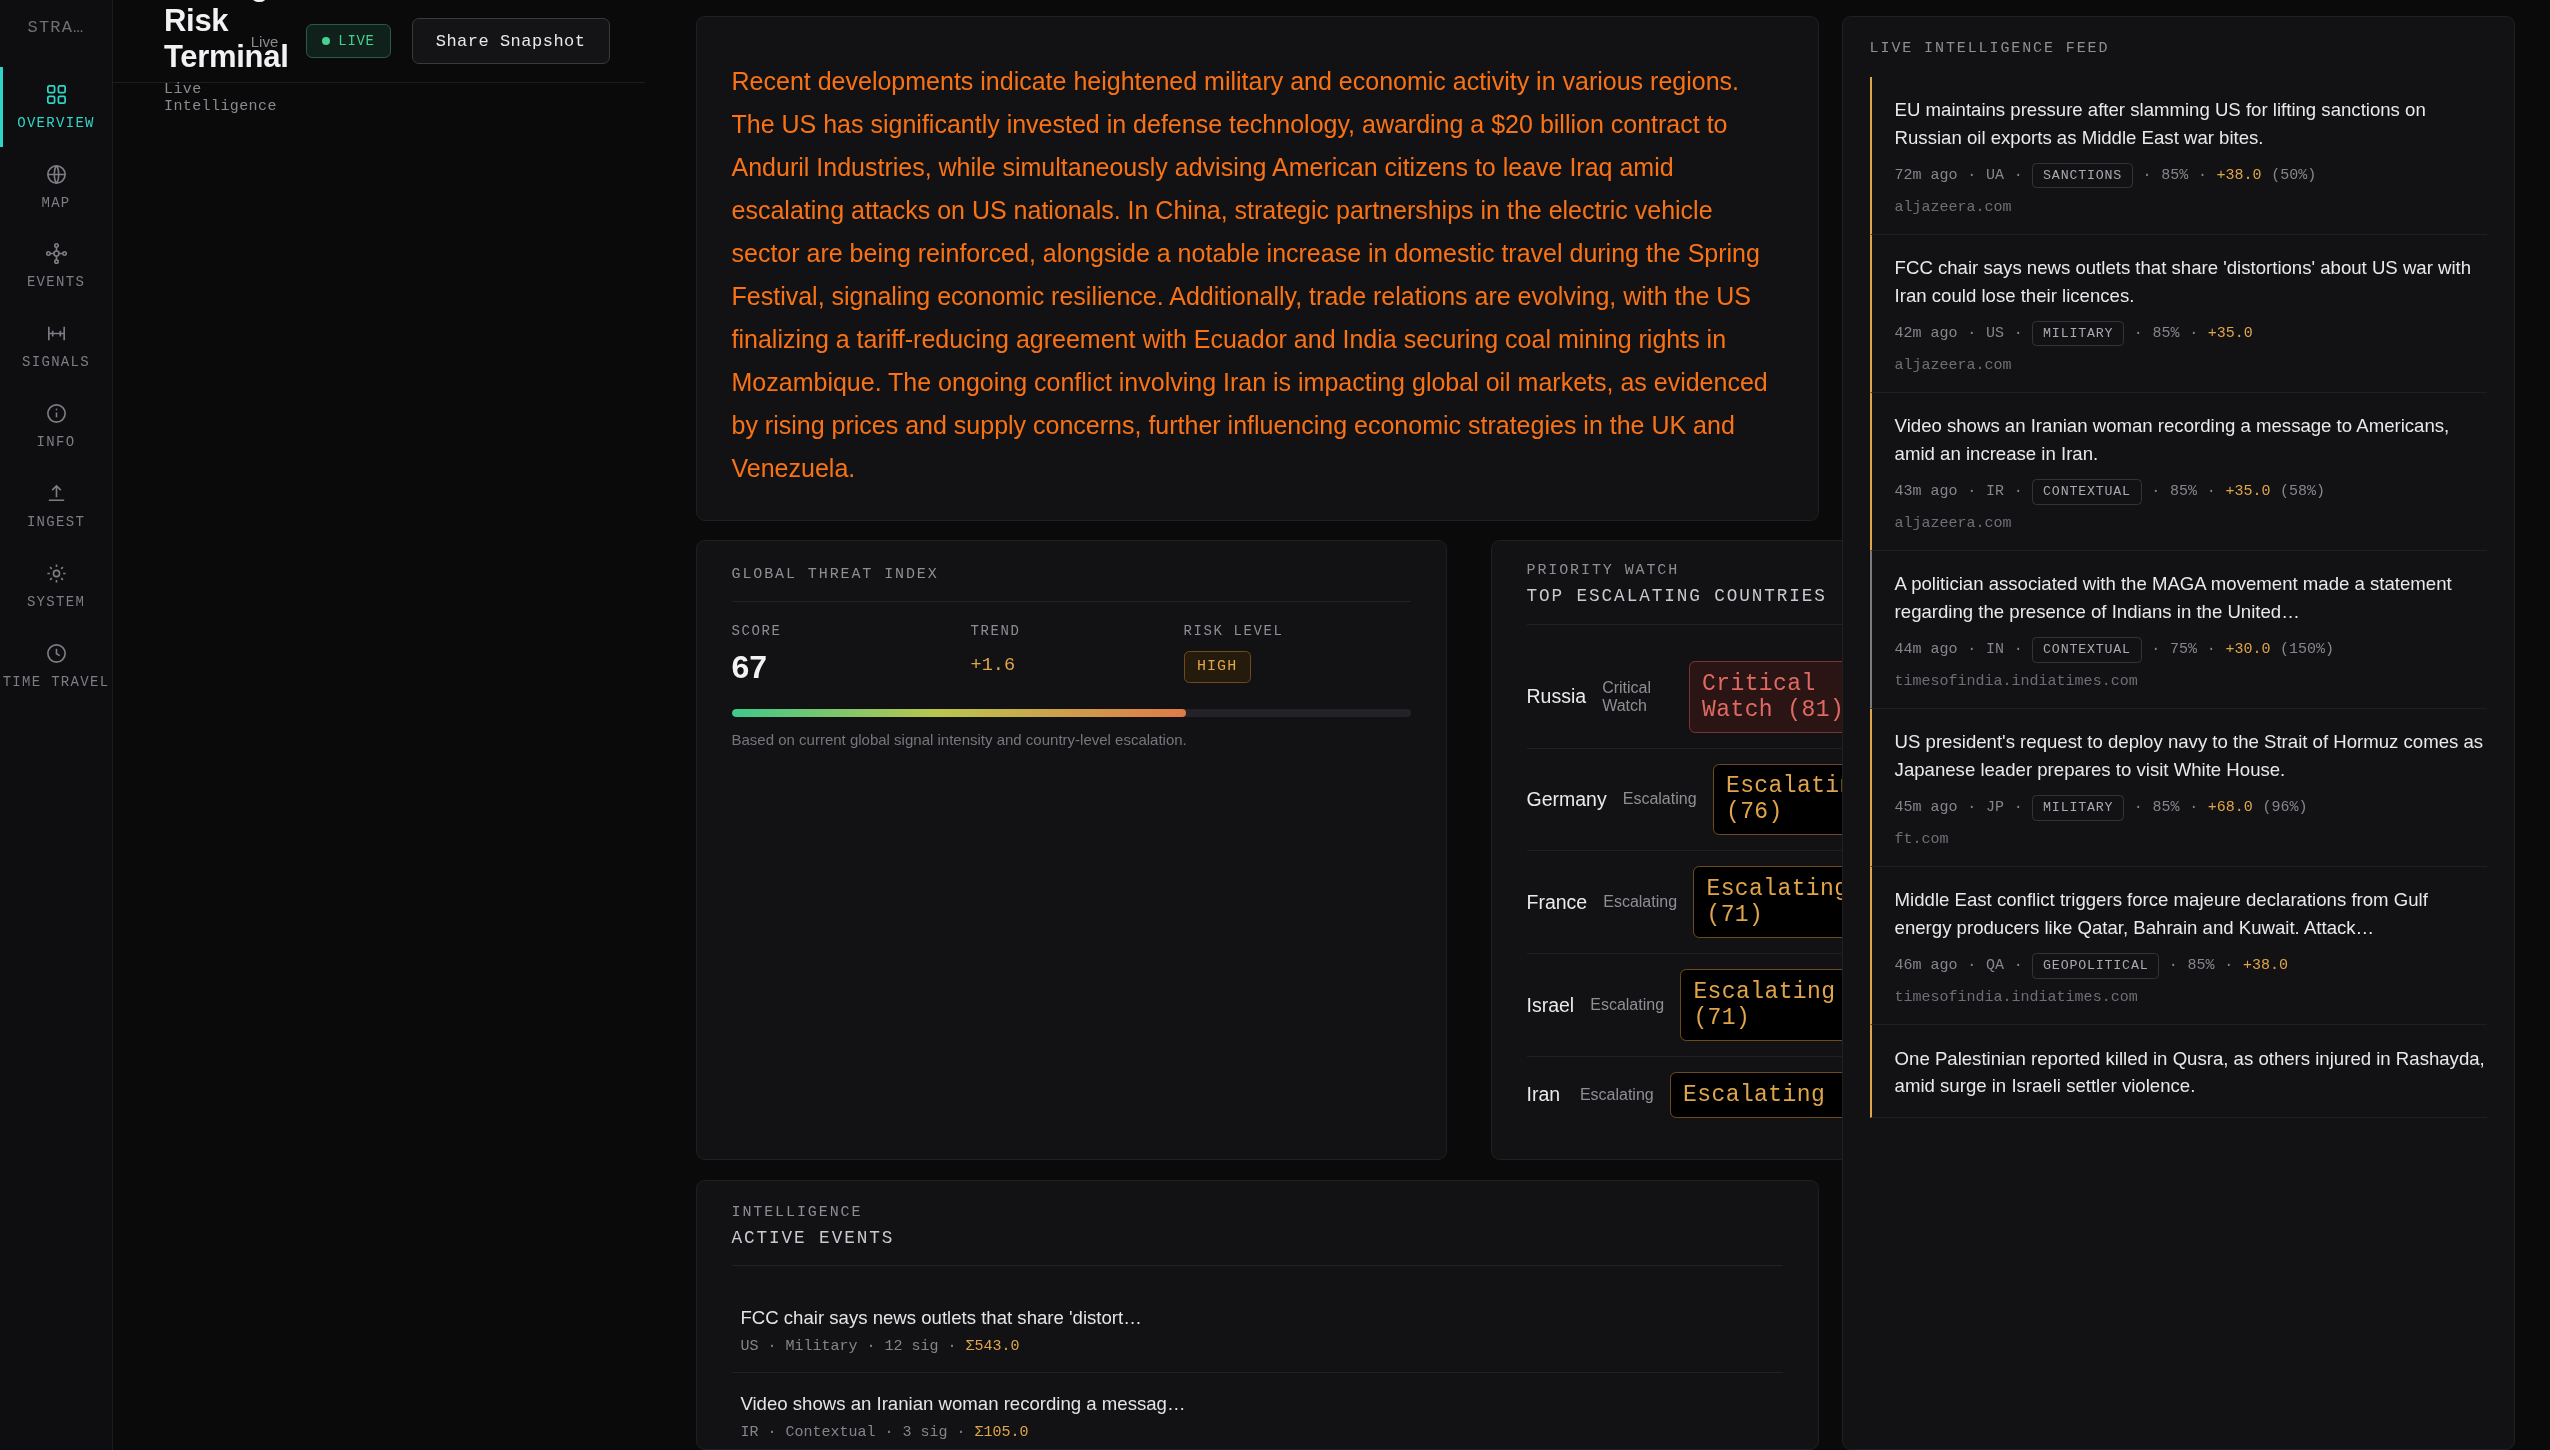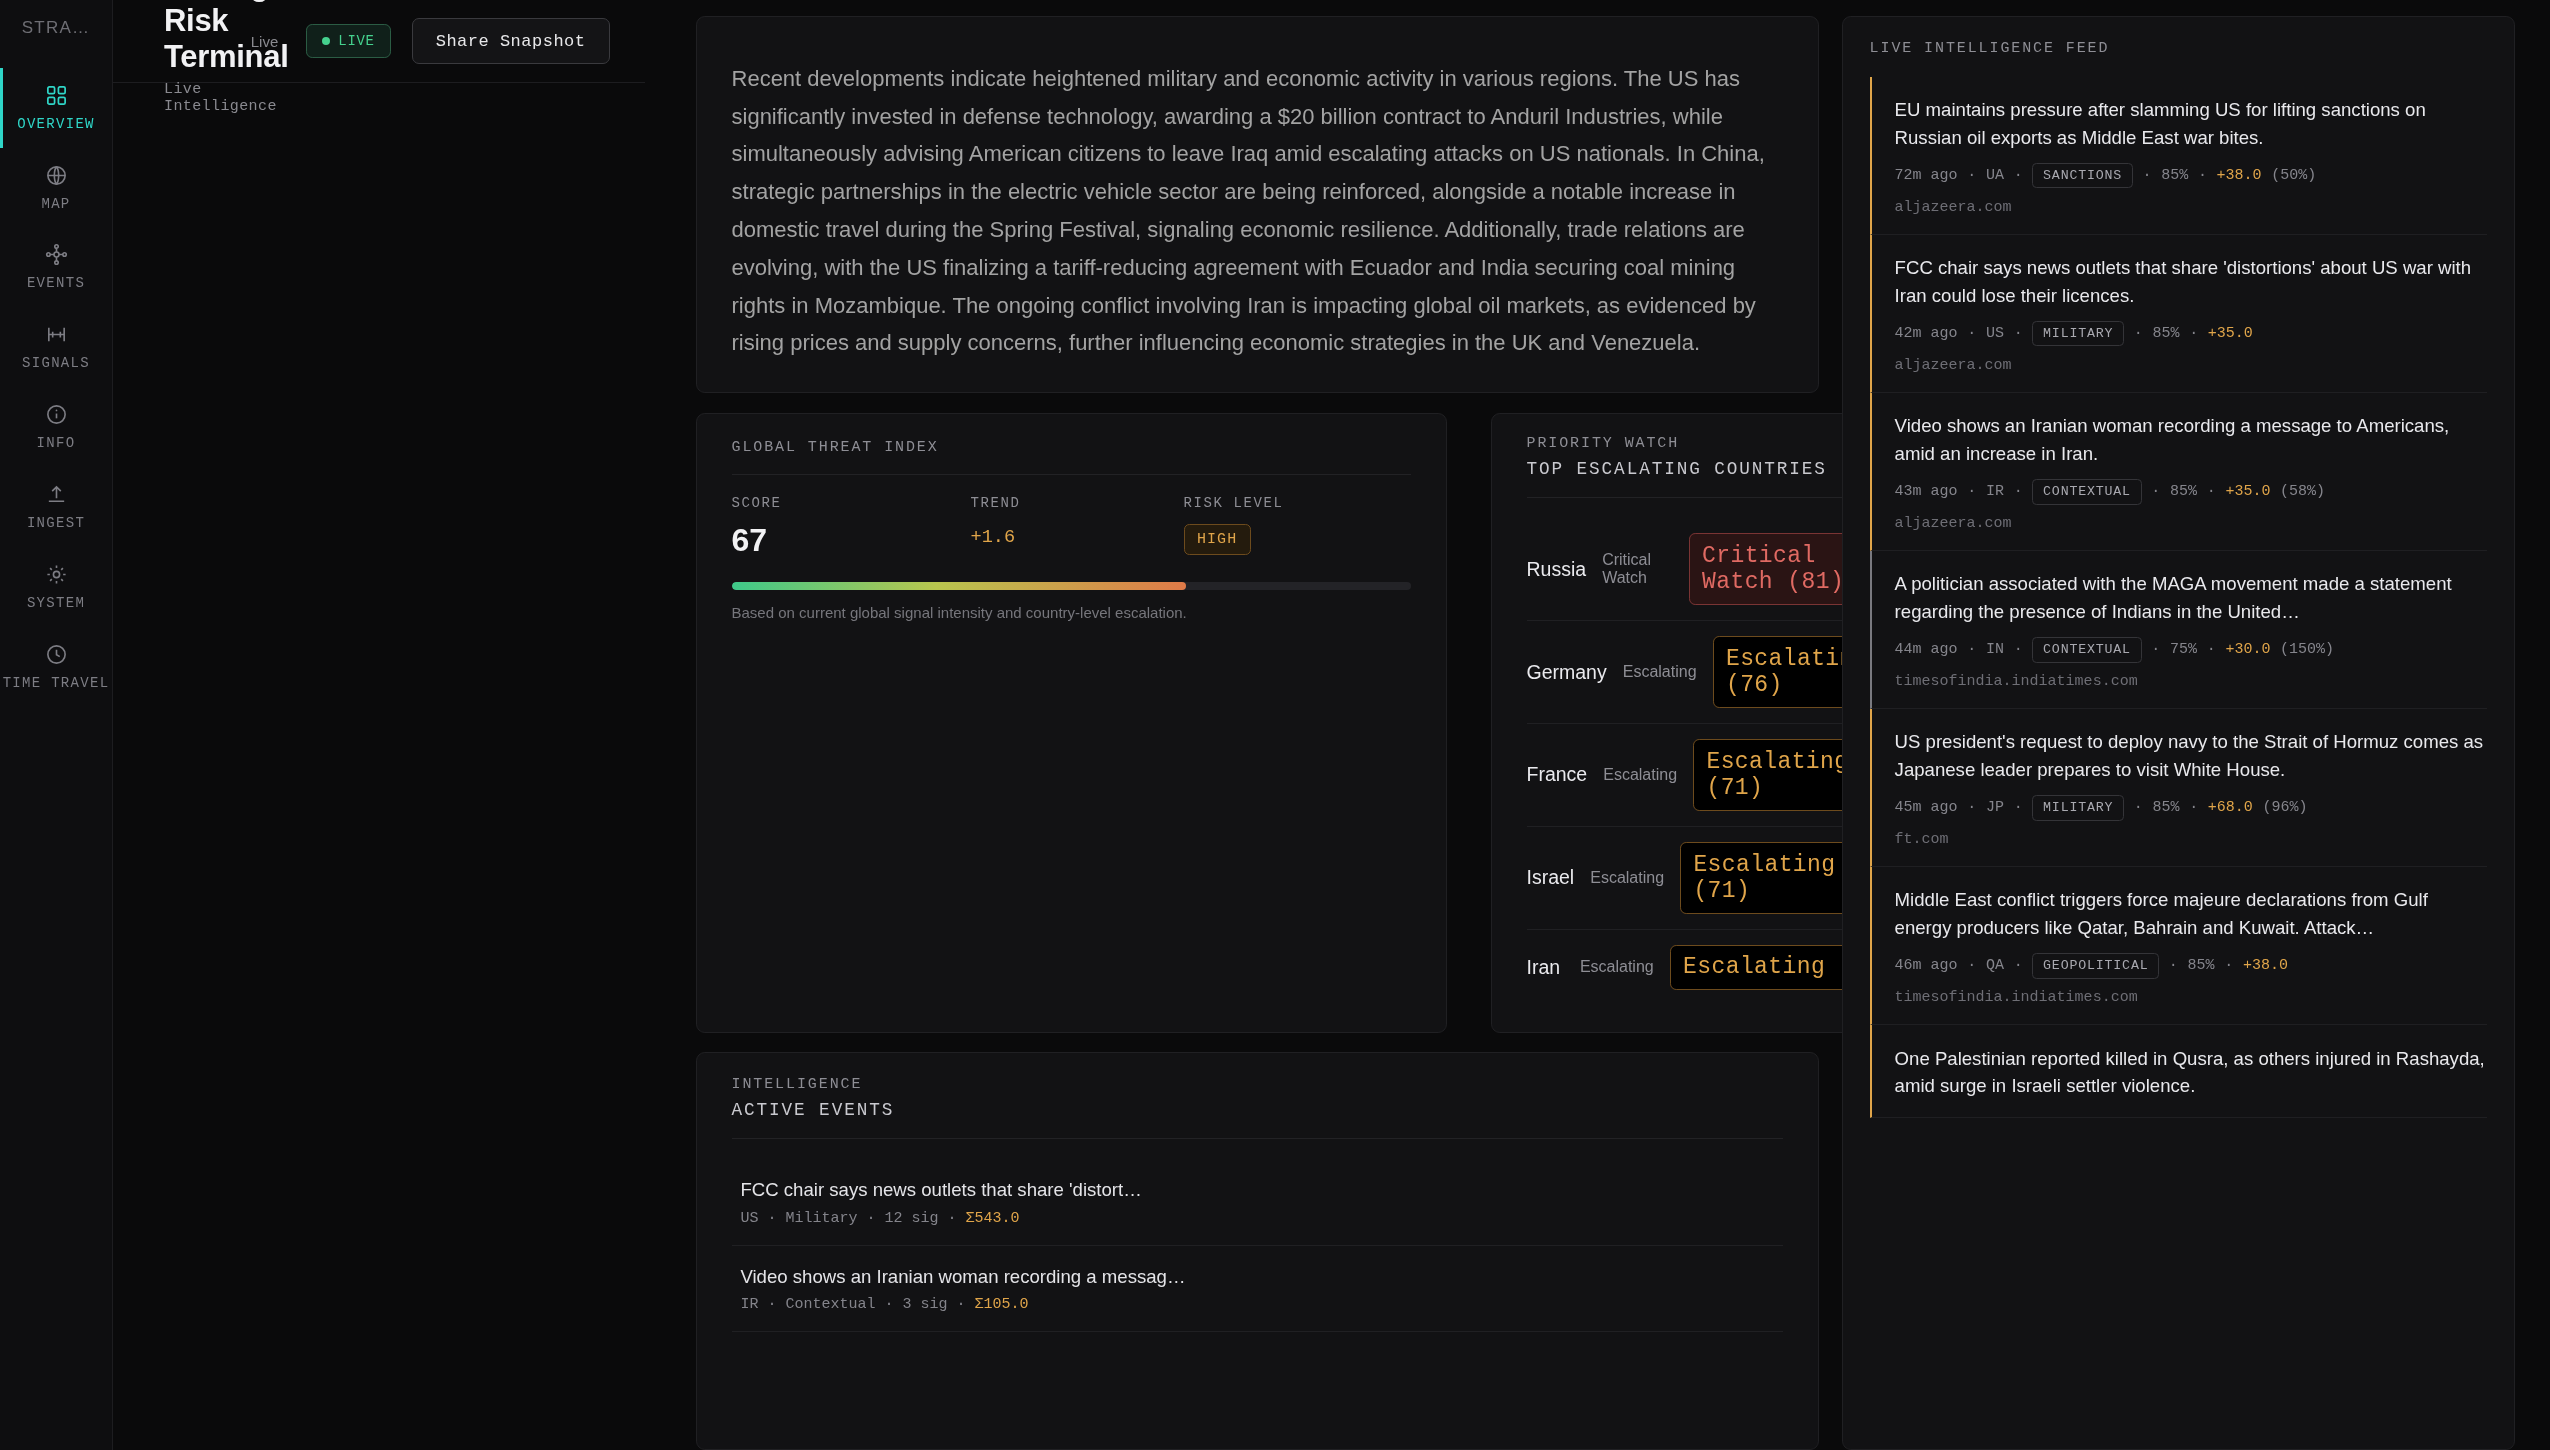--- a/index.html
+++ b/index.html
@@ -27,21 +27,21 @@
   
   .sidebar{
     width:113px;flex:0 0 113px;
     background:#0e0e10;
     border-right:0.9px solid #1d1d20;
     padding-top:17.7px;
     display:flex;flex-direction:column;align-items:center;
   }
   .brand{
     font-size:17px;letter-spacing:1.2px;color:#6e6e74;
-    font-family:Liberation Sans, sans-serif;
+    font-family:Liberation Mono, monospace;
     margin-bottom:30px;
   }
   .nav-item{
     width:113px;
     padding:16px 0 14px 0;
     display:flex;flex-direction:column;align-items:center;gap:8px;
     color:#7d7d84;cursor:pointer;
     position:relative;
   }
   .nav-item .lbl{
@@ -102,21 +102,21 @@
   }
   .card-label{
     font-family:"Liberation Mono", monospace;
     font-size:15px;letter-spacing:1.9px;color:#8e8e95;
     text-transform:uppercase;
   }
 
   
   .brief{padding:25px 35px 30px 35px;}
   .brief p{
-    margin-top:17.7px;font-size:22px;line-height:1.72;color:#a3a3a3;max-width:1390px;
+    margin-top:17.7px;font-size:25px;line-height:1.72;color:#f97316;max-width:1390px;
   }
 
   
   .row2{display:flex;gap:44px;}
   .gti{flex:0 0 751px;padding:25px 35px 26.6px 35px;}
   .pw{flex:1;padding:21px 35px 26.6px 35px;}
 
   .hr{height:0.9px;background:#222225;margin:17.7px 0 21px 0;}
   .metrics{display:flex;gap:0;}
   .metric{min-width:0;}

